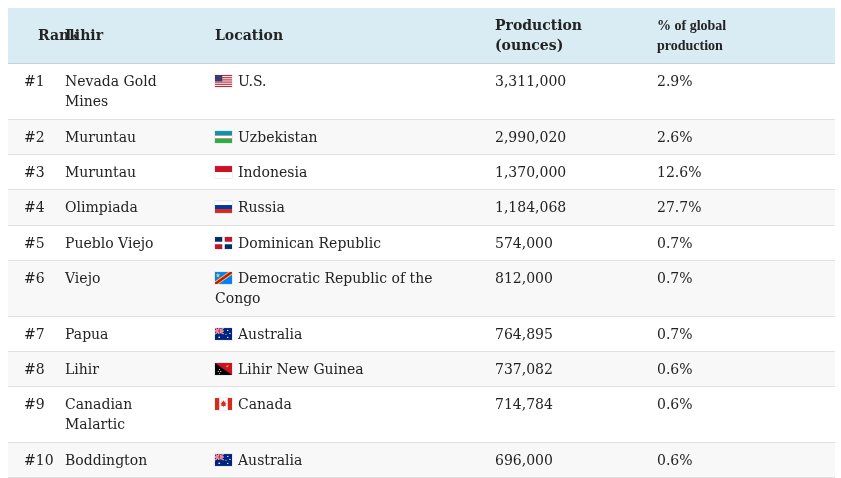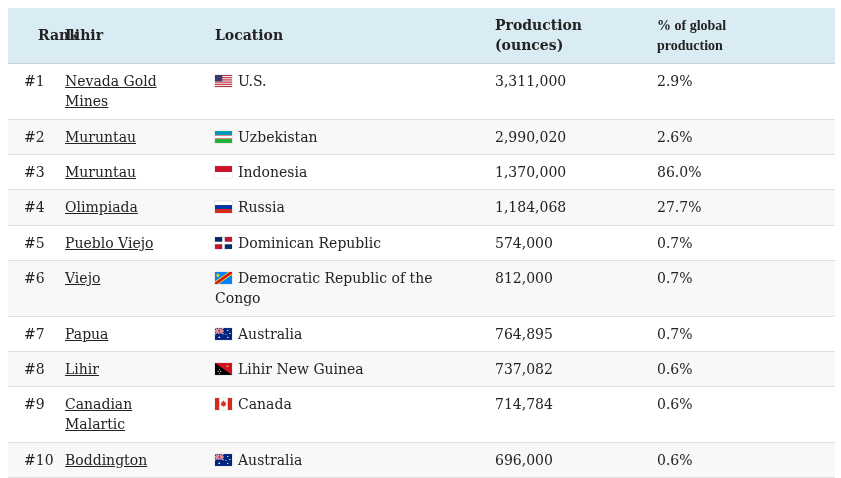--- a/index.html
+++ b/index.html
@@ -42,21 +42,21 @@
   thead th.col-prod .th-wrap { max-width: 92px; }
   thead th.col-pct  .th-wrap { max-width: 100px; font-family: Liberation Serif, serif; }
 
   tbody td {
     vertical-align: top;
     padding: 7px 10px;
     line-height: 1.45;
     border-bottom: 1px solid #e0e0e0;
   }
   tbody td:first-child { padding-left: 16px; }
-  tbody td.col-mine { padding-right: 34px; text-decoration: underline; }
+  tbody td.col-mine { padding-right: 34px; }
   tbody tr.stripe { background: #f8f8f8; }
 
   tr.total-row td {
     background: #d9ebf3;
     font-weight: bold;
     border-bottom: none;
     border-top: 1px solid #c9d2d6;
     padding-top: 8px;
     padding-bottom: 9px;
   }
@@ -126,21 +126,21 @@
         <td>2.6%</td>
       </tr>
       <tr>
         <td>#3</td>
         <td class="col-mine">Muruntau</td>
         <td><span class="flag"><svg viewBox="0 0 20 14">
                 <rect width="20" height="14" fill="#fff"></rect>
                 <rect width="20" height="7" fill="#ce1126"></rect>
               </svg></span><span>Indonesia</span></td>
         <td>1,370,000</td>
-        <td>86.0%</td>
+        <td>12.6%</td>
       </tr>
       <tr class="stripe">
         <td>#4</td>
         <td class="col-mine">Olimpiada</td>
         <td><span class="flag"><svg viewBox="0 0 20 14">
                 <rect width="20" height="14" fill="#d52b1e"></rect>
                 <rect width="20" height="9.33" fill="#0039a6"></rect>
                 <rect width="20" height="4.67" fill="#fff"></rect>
               </svg></span><span>Russia</span></td>
         <td>1,184,068</td>

